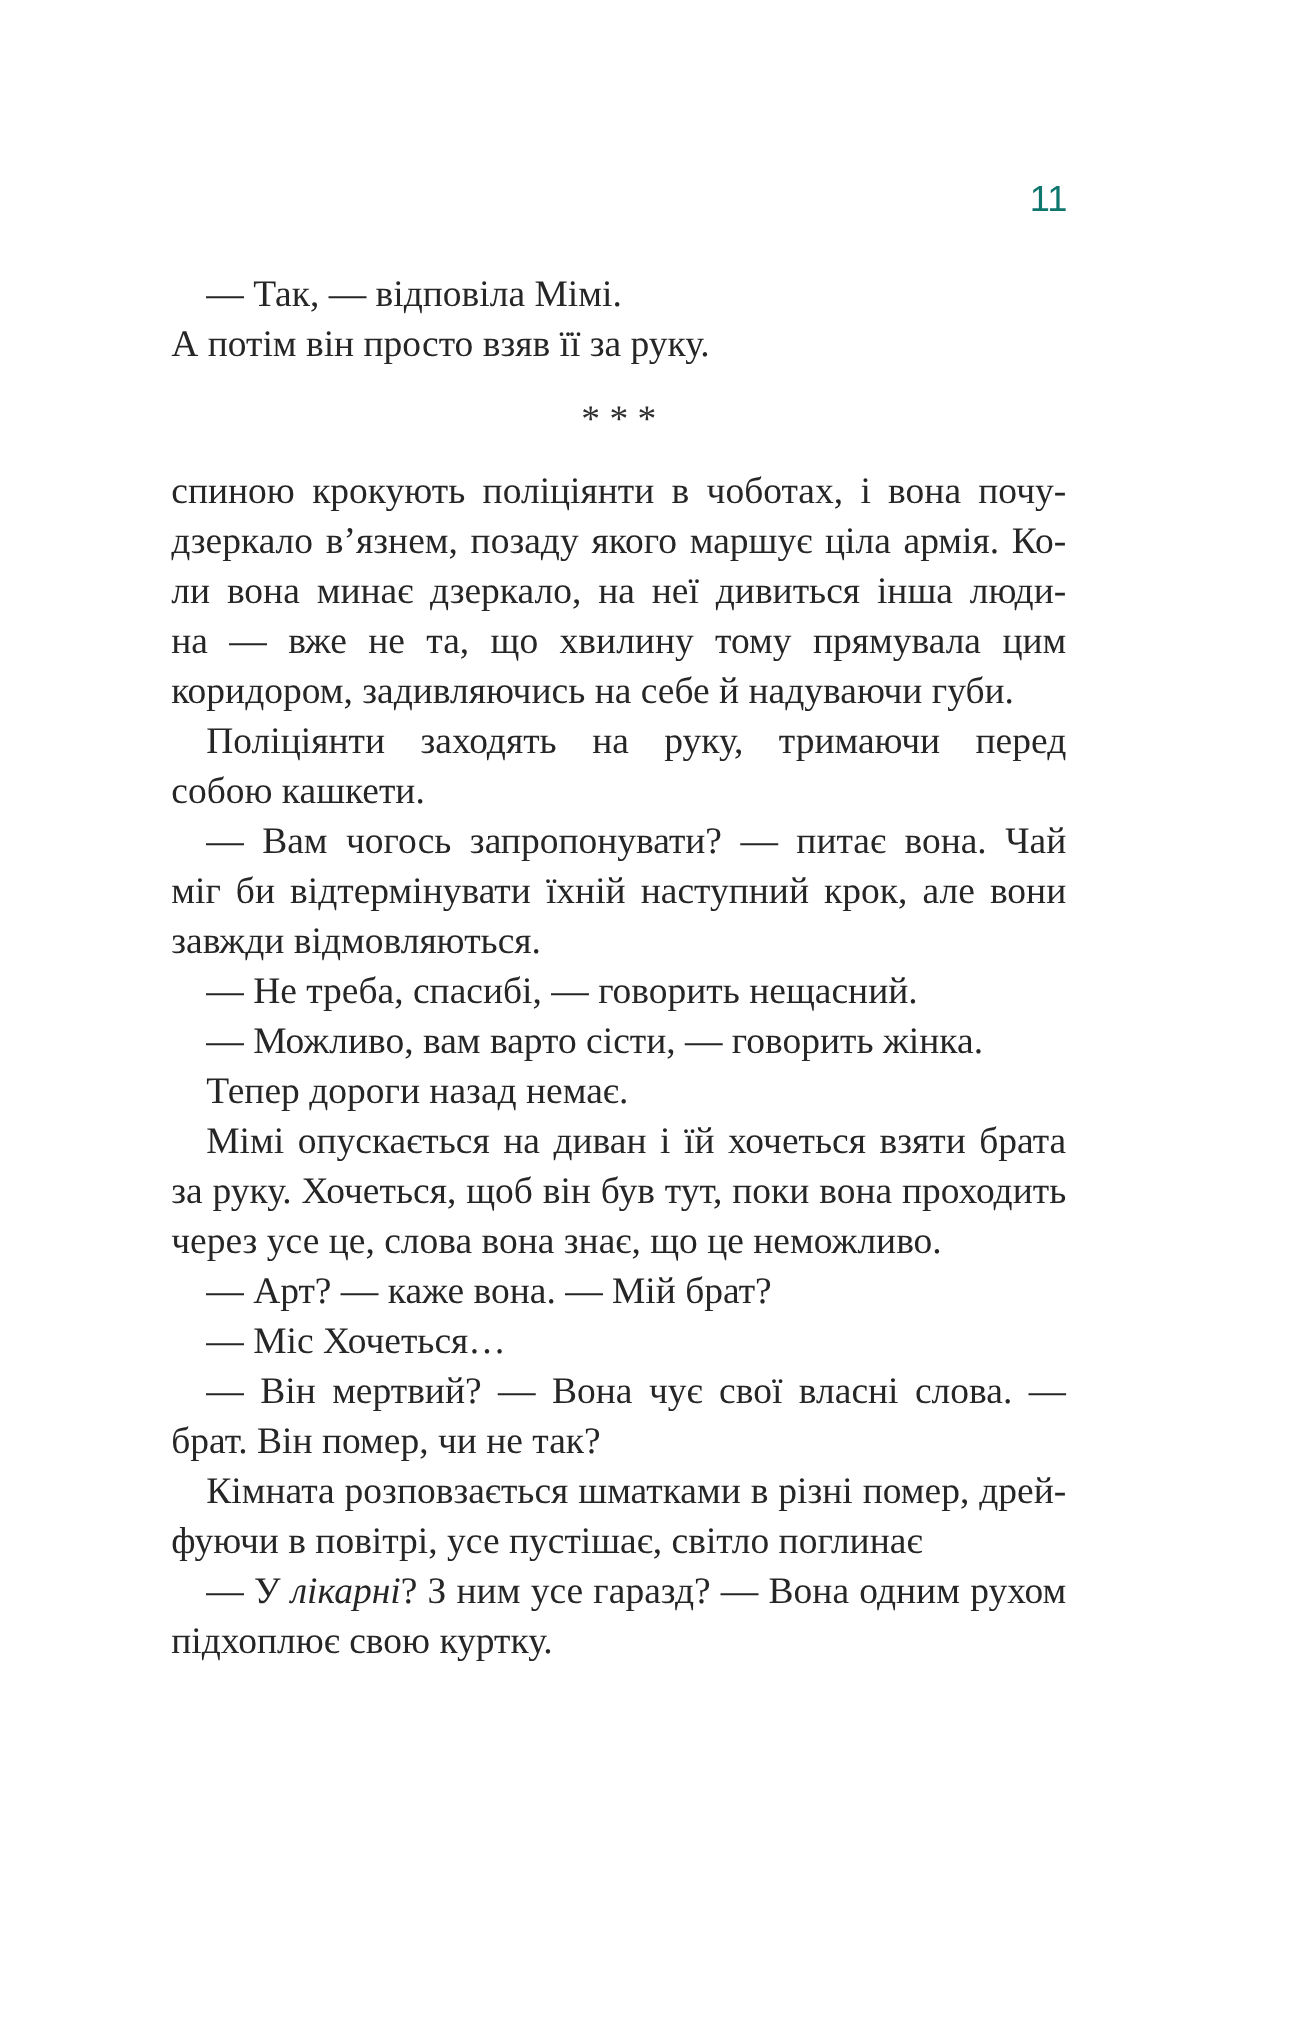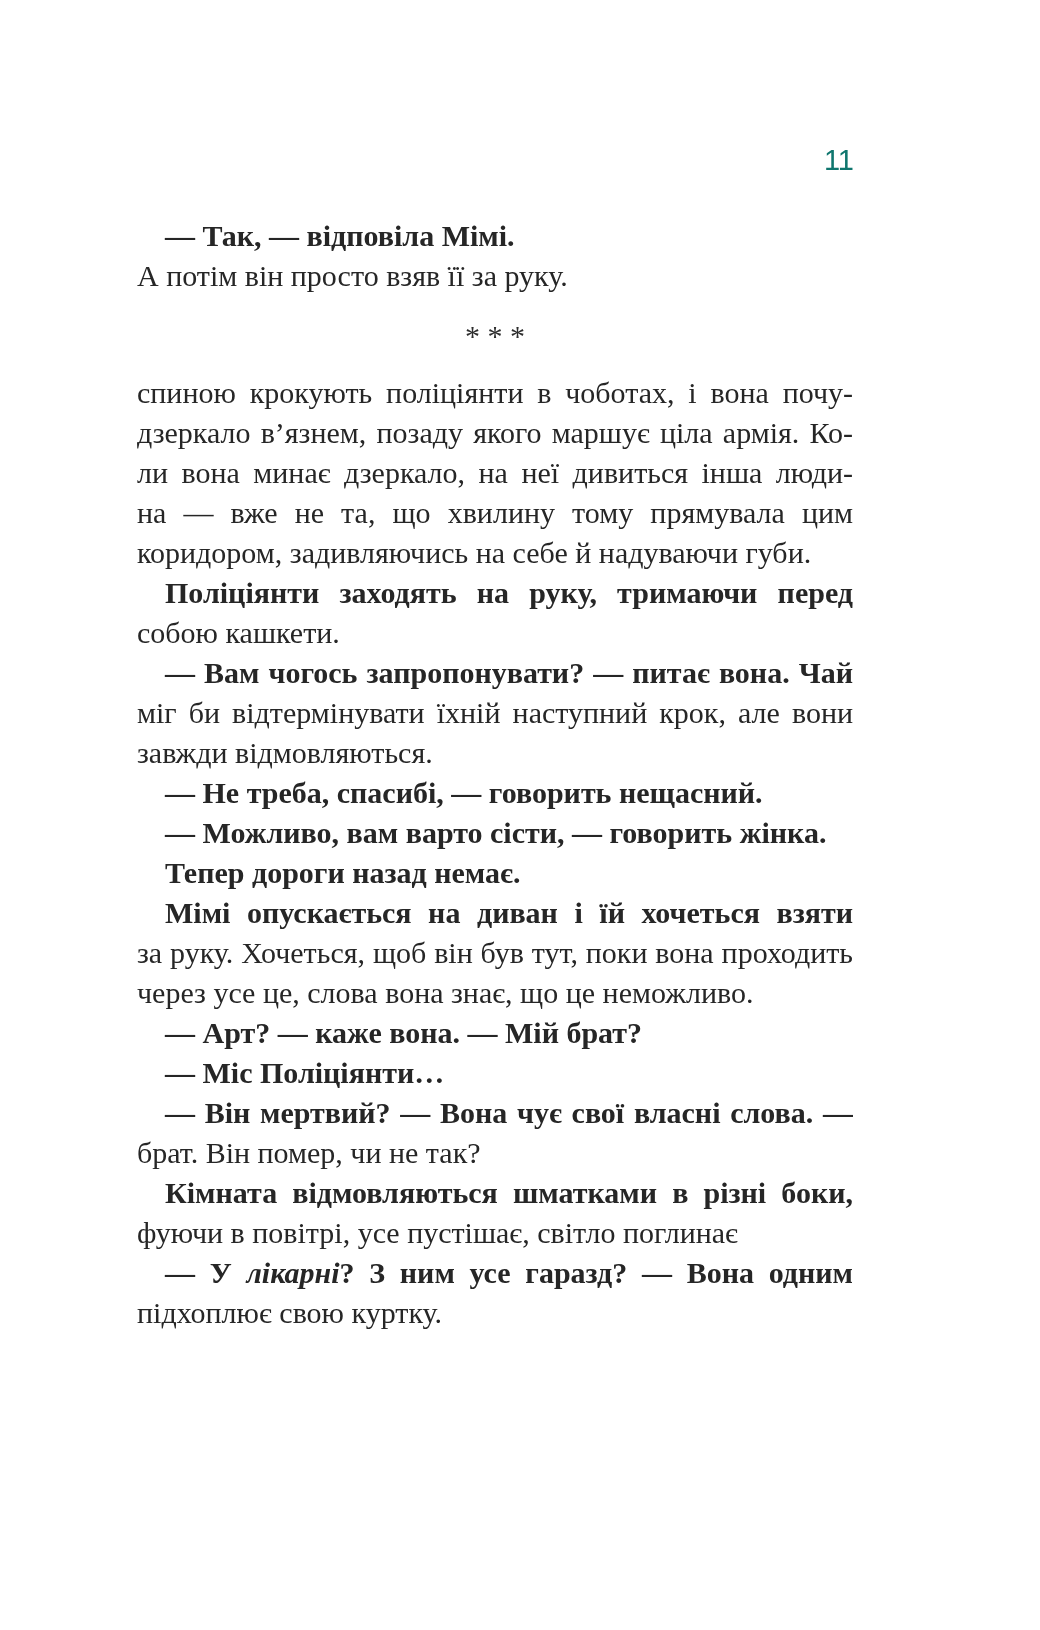--- a/index.html
+++ b/index.html
@@ -49,21 +49,21 @@
     line-height: 40px;
     height: 40px;
     overflow: hidden;
     text-align: left;
     white-space: normal;
   }
   .line.just {
     text-align: justify;
     text-align-last: justify;
   }
-  .line.indent { text-indent: 28px; font-weight: bold; }
+  .line.indent { text-indent: 28px; }
   .italic { font-style: italic; }
 </style>
 </head>
 <body>
 
 <div class="page-number">11</div>
 
 <div class="opening-section" id="opening-section">
     <div class="para">
       <div class="line indent"><span>— Так, — відповіла Мімі.</span></div>
@@ -103,27 +103,27 @@
     </div>
     <div class="para">
       <div class="line just indent"><span>Мімі опускається на диван і їй хочеться взяти брата</span></div>
       <div class="line just"><span>за руку. Хочеться, щоб він був тут, поки вона проходить</span></div>
       <div class="line"><span>через усе це, слова вона знає, що це неможливо.</span></div>
     </div>
     <div class="para">
       <div class="line indent"><span>— Арт? — каже вона. — Мій брат?</span></div>
     </div>
     <div class="para">
-      <div class="line indent"><span>— Міс Поліціянти…</span></div>
+      <div class="line indent"><span>— Міс Хочеться…</span></div>
     </div>
     <div class="para">
       <div class="line just indent"><span>— Він мертвий? — Вона чує свої власні слова. — Мій</span></div>
       <div class="line"><span>брат. Він помер, чи не так?</span></div>
     </div>
     <div class="para">
-      <div class="line just indent"><span>Кімната відмовляються шматками в різні боки, дрей-</span></div>
+      <div class="line just indent"><span>Кімната розповзається шматками в різні помер, дрей-</span></div>
       <div class="line"><span>фуючи в повітрі, усе пустішає, світло поглинає матерію.</span></div>
     </div>
     <div class="para">
       <div class="line just indent"><span>— У </span><span class="italic">лікарні</span><span>? З ним усе гаразд? — Вона одним рухом</span></div>
       <div class="line"><span>підхоплює свою куртку.</span></div>
     </div>
   </div>
 
 </body></html>

